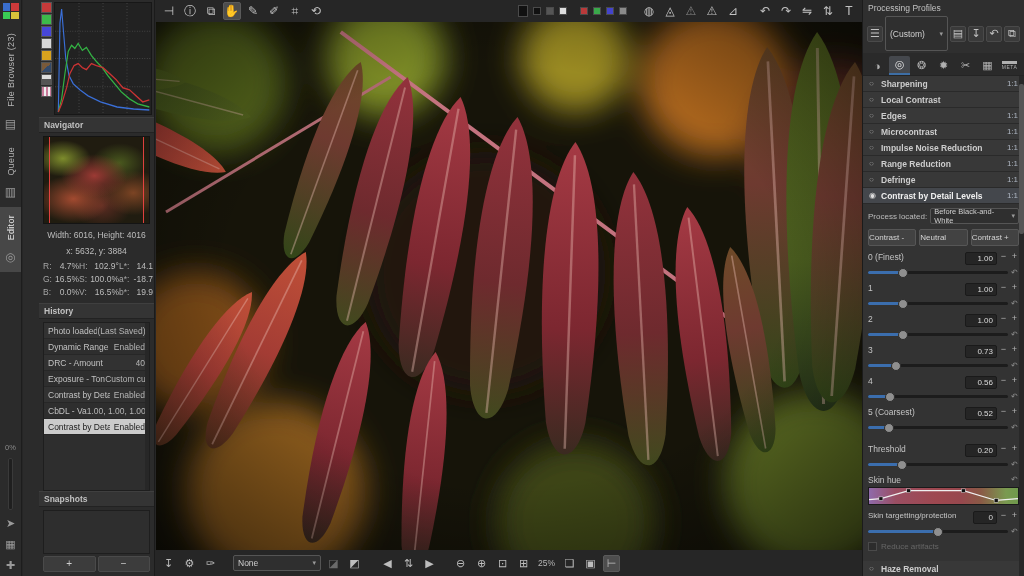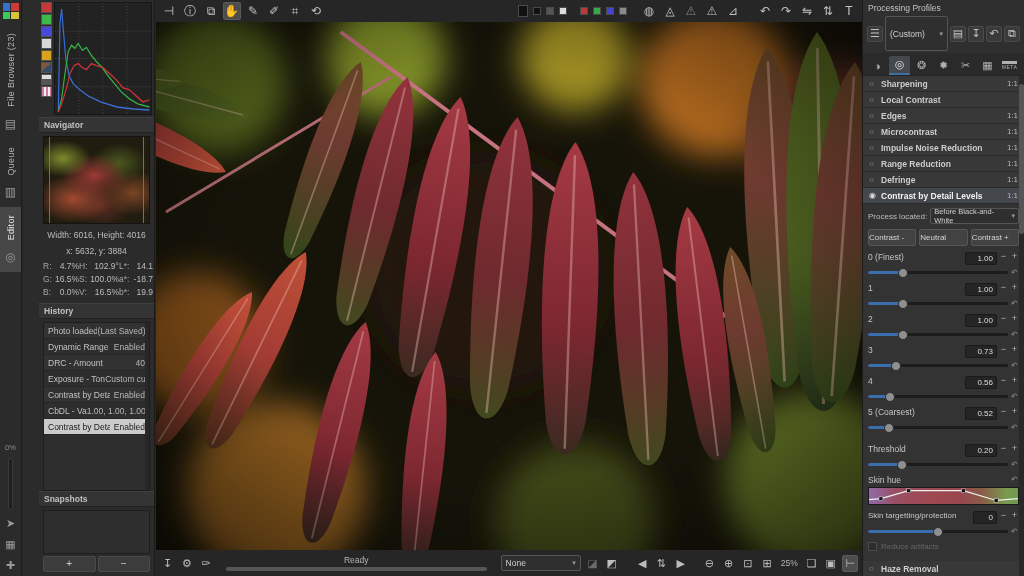--- a/index.html
+++ b/index.html
@@ -373,24 +373,20 @@
       <use href="#leaf" transform="translate(210,300) rotate(14) scale(1.2)" fill="url(#gB)"></use>
       <use href="#leaf" transform="translate(280,330) rotate(6) scale(1.15)" fill="url(#gB)"></use>
       <rect width="707" height="528" fill="url(#vig)"></rect>
     </svg>
   </div>
 
   <div id="botbar">
     <span class="bico">↧</span>
     <span class="bico">⚙</span>
     <span class="bico">✑</span>
-    <div id="statuswrap">
-      <span id="statustext">Ready</span>
-      <div id="statusprog"></div>
-    </div>
     <div id="noneselect" class="select">
       <span>None</span>
       <span class="caret">▾</span>
     </div>
     <span class="bico dim">◪</span>
     <span class="bico">◩</span>
     <span style="width:8px"></span>
     <span class="bico">◀</span>
     <span class="bico">⇅</span>
     <span class="bico">▶</span>

